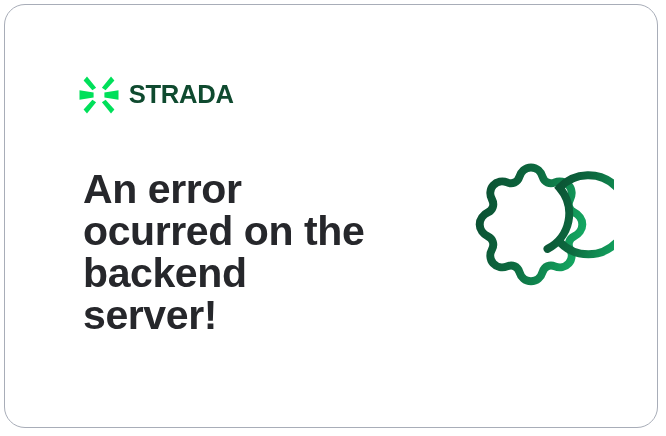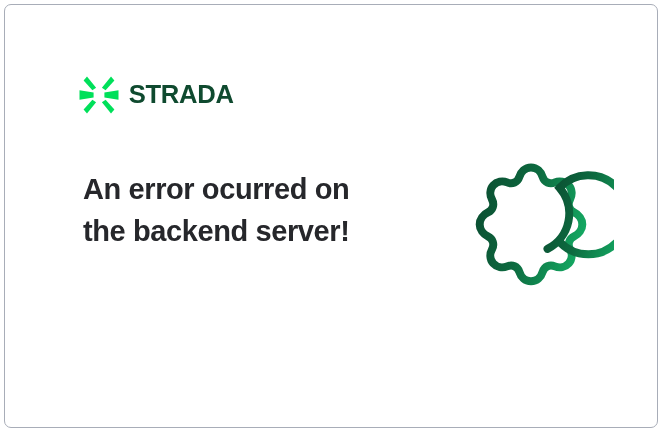--- a/index.html
+++ b/index.html
@@ -23,21 +23,21 @@
     background: #ffffff;
   }
 
   .error-card {
     position: relative;
     box-sizing: border-box;
     width: 100%;
     height: 100%;
     background: #ffffff;
     border: 1px solid #a8adb8;
-    border-radius: 7px;
+    border-radius: 21px;
     overflow: hidden;
   }
 
   
   .brand {
     position: absolute;
     left: 74px;
     top: 68px;
     display: flex;
     align-items: center;
@@ -56,21 +56,21 @@
     line-height: 1;
   }
 
   
   .message {
     position: absolute;
     left: 78px;
     top: 163px;
     width: 300px;
     margin: 0;
-    font-size: 29px;
+    font-size: 41px;
     line-height: 42px;
     font-weight: 700;
     letter-spacing: -0.4px;
     color: #26272b;
   }
 
   
   .gear-art {
     position: absolute;
     left: 443px;

